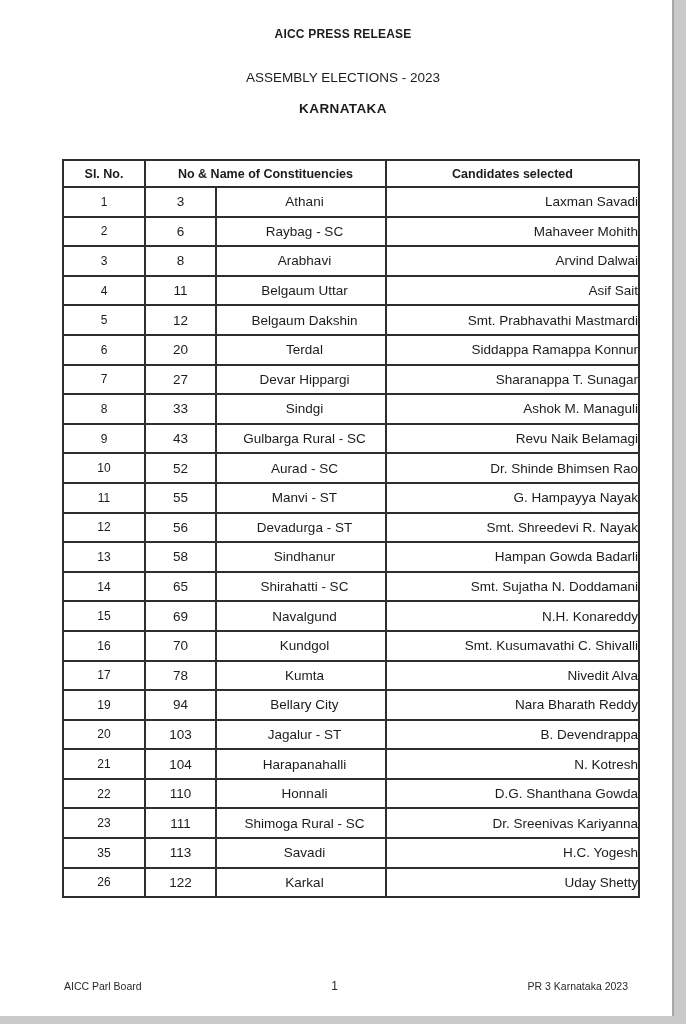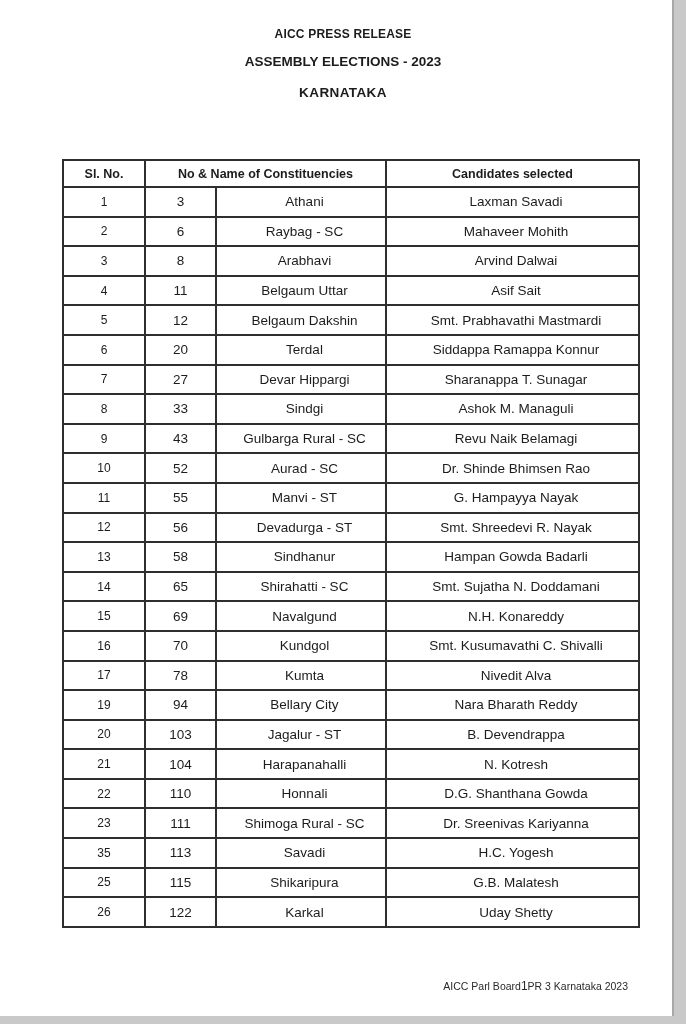--- a/index.html
+++ b/index.html
@@ -10,21 +10,21 @@
     background: #ffffff;
     font-family: "Liberation Sans", sans-serif;
     color: #1c1c1c;
     overflow: hidden;
   }
   .doc { position: absolute; inset: 0; }
 
   
   .title-block { text-align: center; }
   .t1 { margin-top: 27px; font-size: 12px;   font-weight: bold; letter-spacing: .2px; }
-  .t2 { margin-top: 13px; font-size: 13.5px; font-weight: bold; }
+  .t2 { margin-top: 29px; font-size: 13.5px; font-weight: normal; }
   .t3 { margin-top: 16px; font-size: 13.5px; font-weight: bold; letter-spacing: .4px; }
   .intro {
     margin: 24px auto 0;
     width: 556px;
     text-align: center;
     font-size: 13.5px;
     font-weight: bold;
     line-height: 19px;
   }
 
@@ -52,30 +52,30 @@
   }
   .candidates td {
     height: 27.6px;
     font-size: 13.5px;
     font-weight: normal;
     vertical-align: middle;
   }
   td.cell-slno  { text-align: center; font-size: 12px; }
   td.cell-no    { text-align: center; }
   td.cell-name  { text-align: center; padding-left: 7px; }
-  td.cell-cand  { text-align: center; padding-left: 7px; }
+  td.cell-cand  { text-align: right; padding-left: 7px; }
 
   
   .footer {
     position: absolute;
     top: 979px;
     left: 64px;
     width: 564px;
     display: flex;
-    justify-content: flex-end;
+    justify-content: space-between;
     align-items: baseline;
     font-size: 10.5px;
     color: #2a2a2a;
   }
   .footer .page-num { font-size: 12px; }
 
   
   .edge-right {
     position: absolute;
     top: 0; right: 0;
@@ -248,26 +248,20 @@
           <td class="cell-name">Shimoga Rural - SC</td>
           <td class="cell-cand">Dr. Sreenivas Kariyanna</td>
         </tr>
         <tr>
           <td class="cell-slno">35</td>
           <td class="cell-no">113</td>
           <td class="cell-name">Savadi</td>
           <td class="cell-cand">H.C. Yogesh</td>
         </tr>
         <tr>
-          <td class="cell-slno">25</td>
-          <td class="cell-no">115</td>
-          <td class="cell-name">Shikaripura</td>
-          <td class="cell-cand">G.B. Malatesh</td>
-        </tr>
-        <tr>
           <td class="cell-slno">26</td>
           <td class="cell-no">122</td>
           <td class="cell-name">Karkal</td>
           <td class="cell-cand">Uday Shetty</td>
         </tr>
       </tbody>
   </table>
 
   <div class="footer">
     <span>AICC Parl Board</span>

